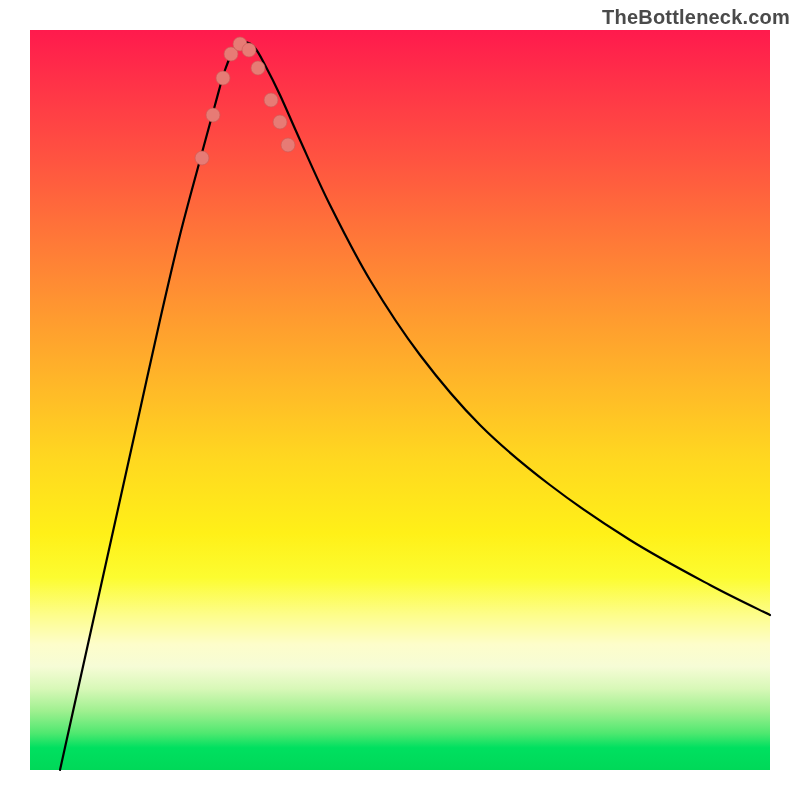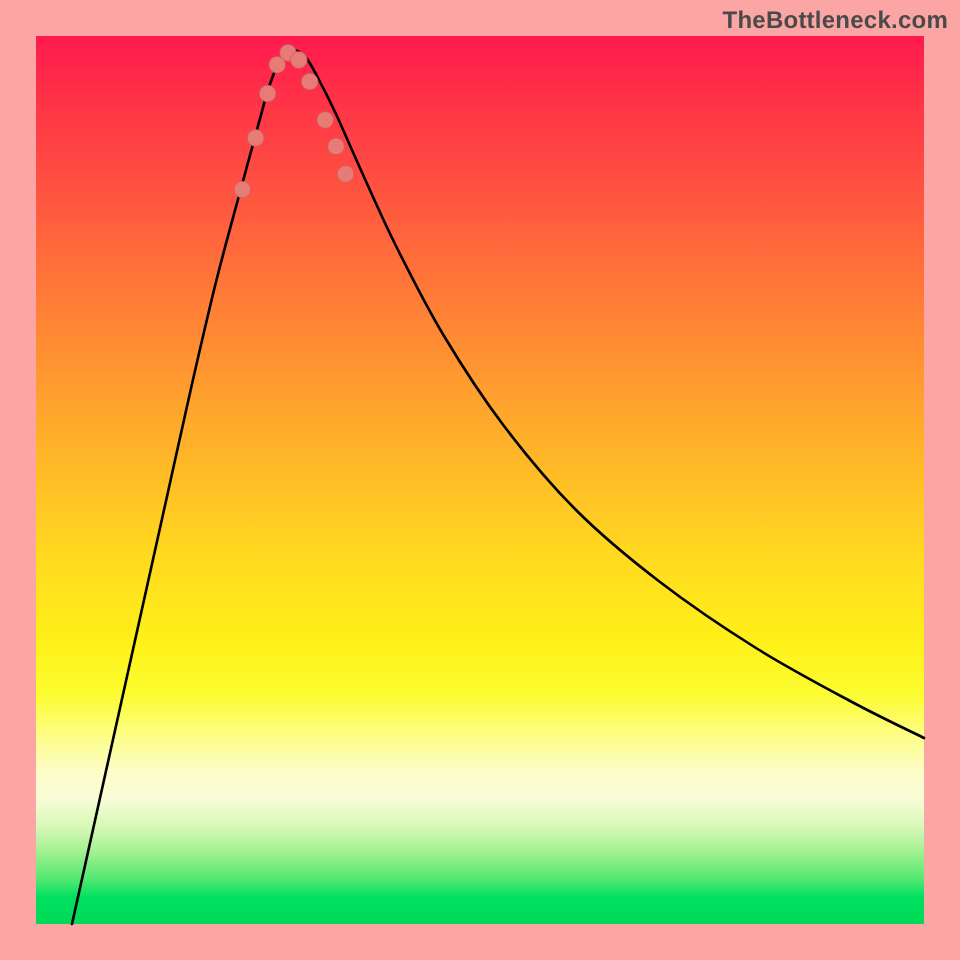--- a/index.html
+++ b/index.html
@@ -1,21 +1,21 @@
 <!DOCTYPE html>
 <html><head>
 <meta charset="utf-8">
 <style>
   * { margin: 0; padding: 0; box-sizing: border-box; }
   html, body { width: 800px; height: 800px; overflow: hidden; background: #000; }
   .frame {
     position: relative;
     width: 800px;
     height: 800px;
-    background: #fca5a5;
+    background: #ffffff;
   }
   .plot-area {
     position: absolute;
     left: 30px;
     top: 30px;
     width: 740px;
     height: 740px;
     background: linear-gradient(to bottom,
       #ff1a4d 0%,
       #ff3547 8%,

